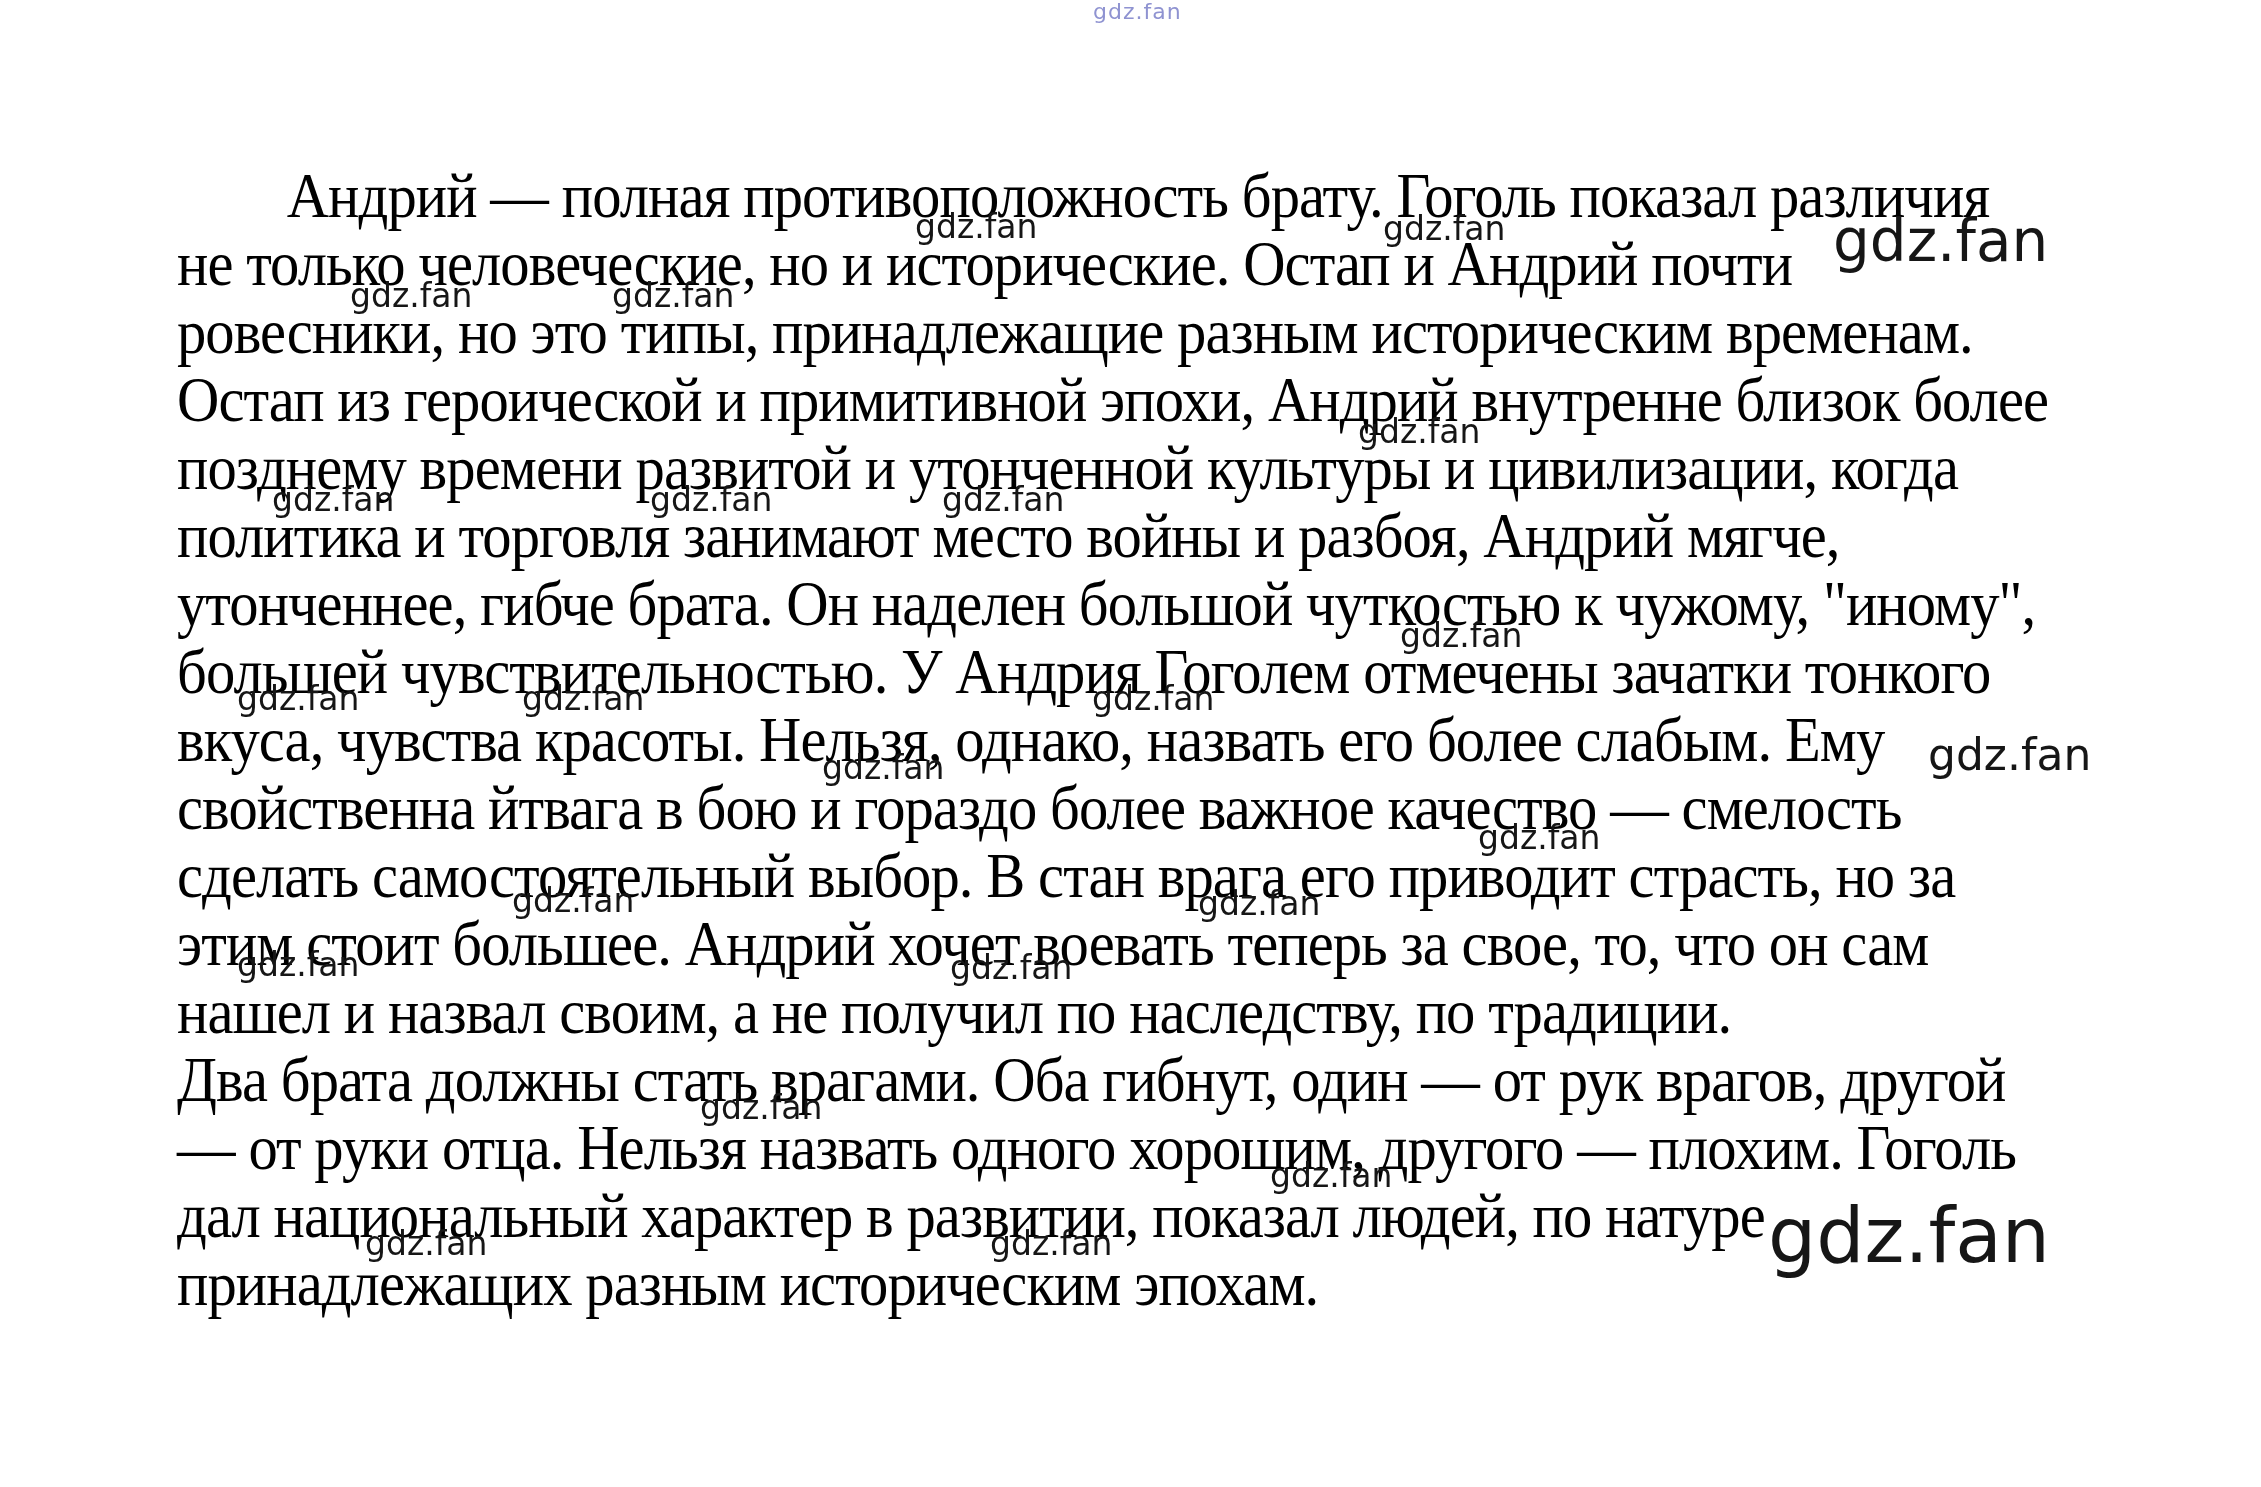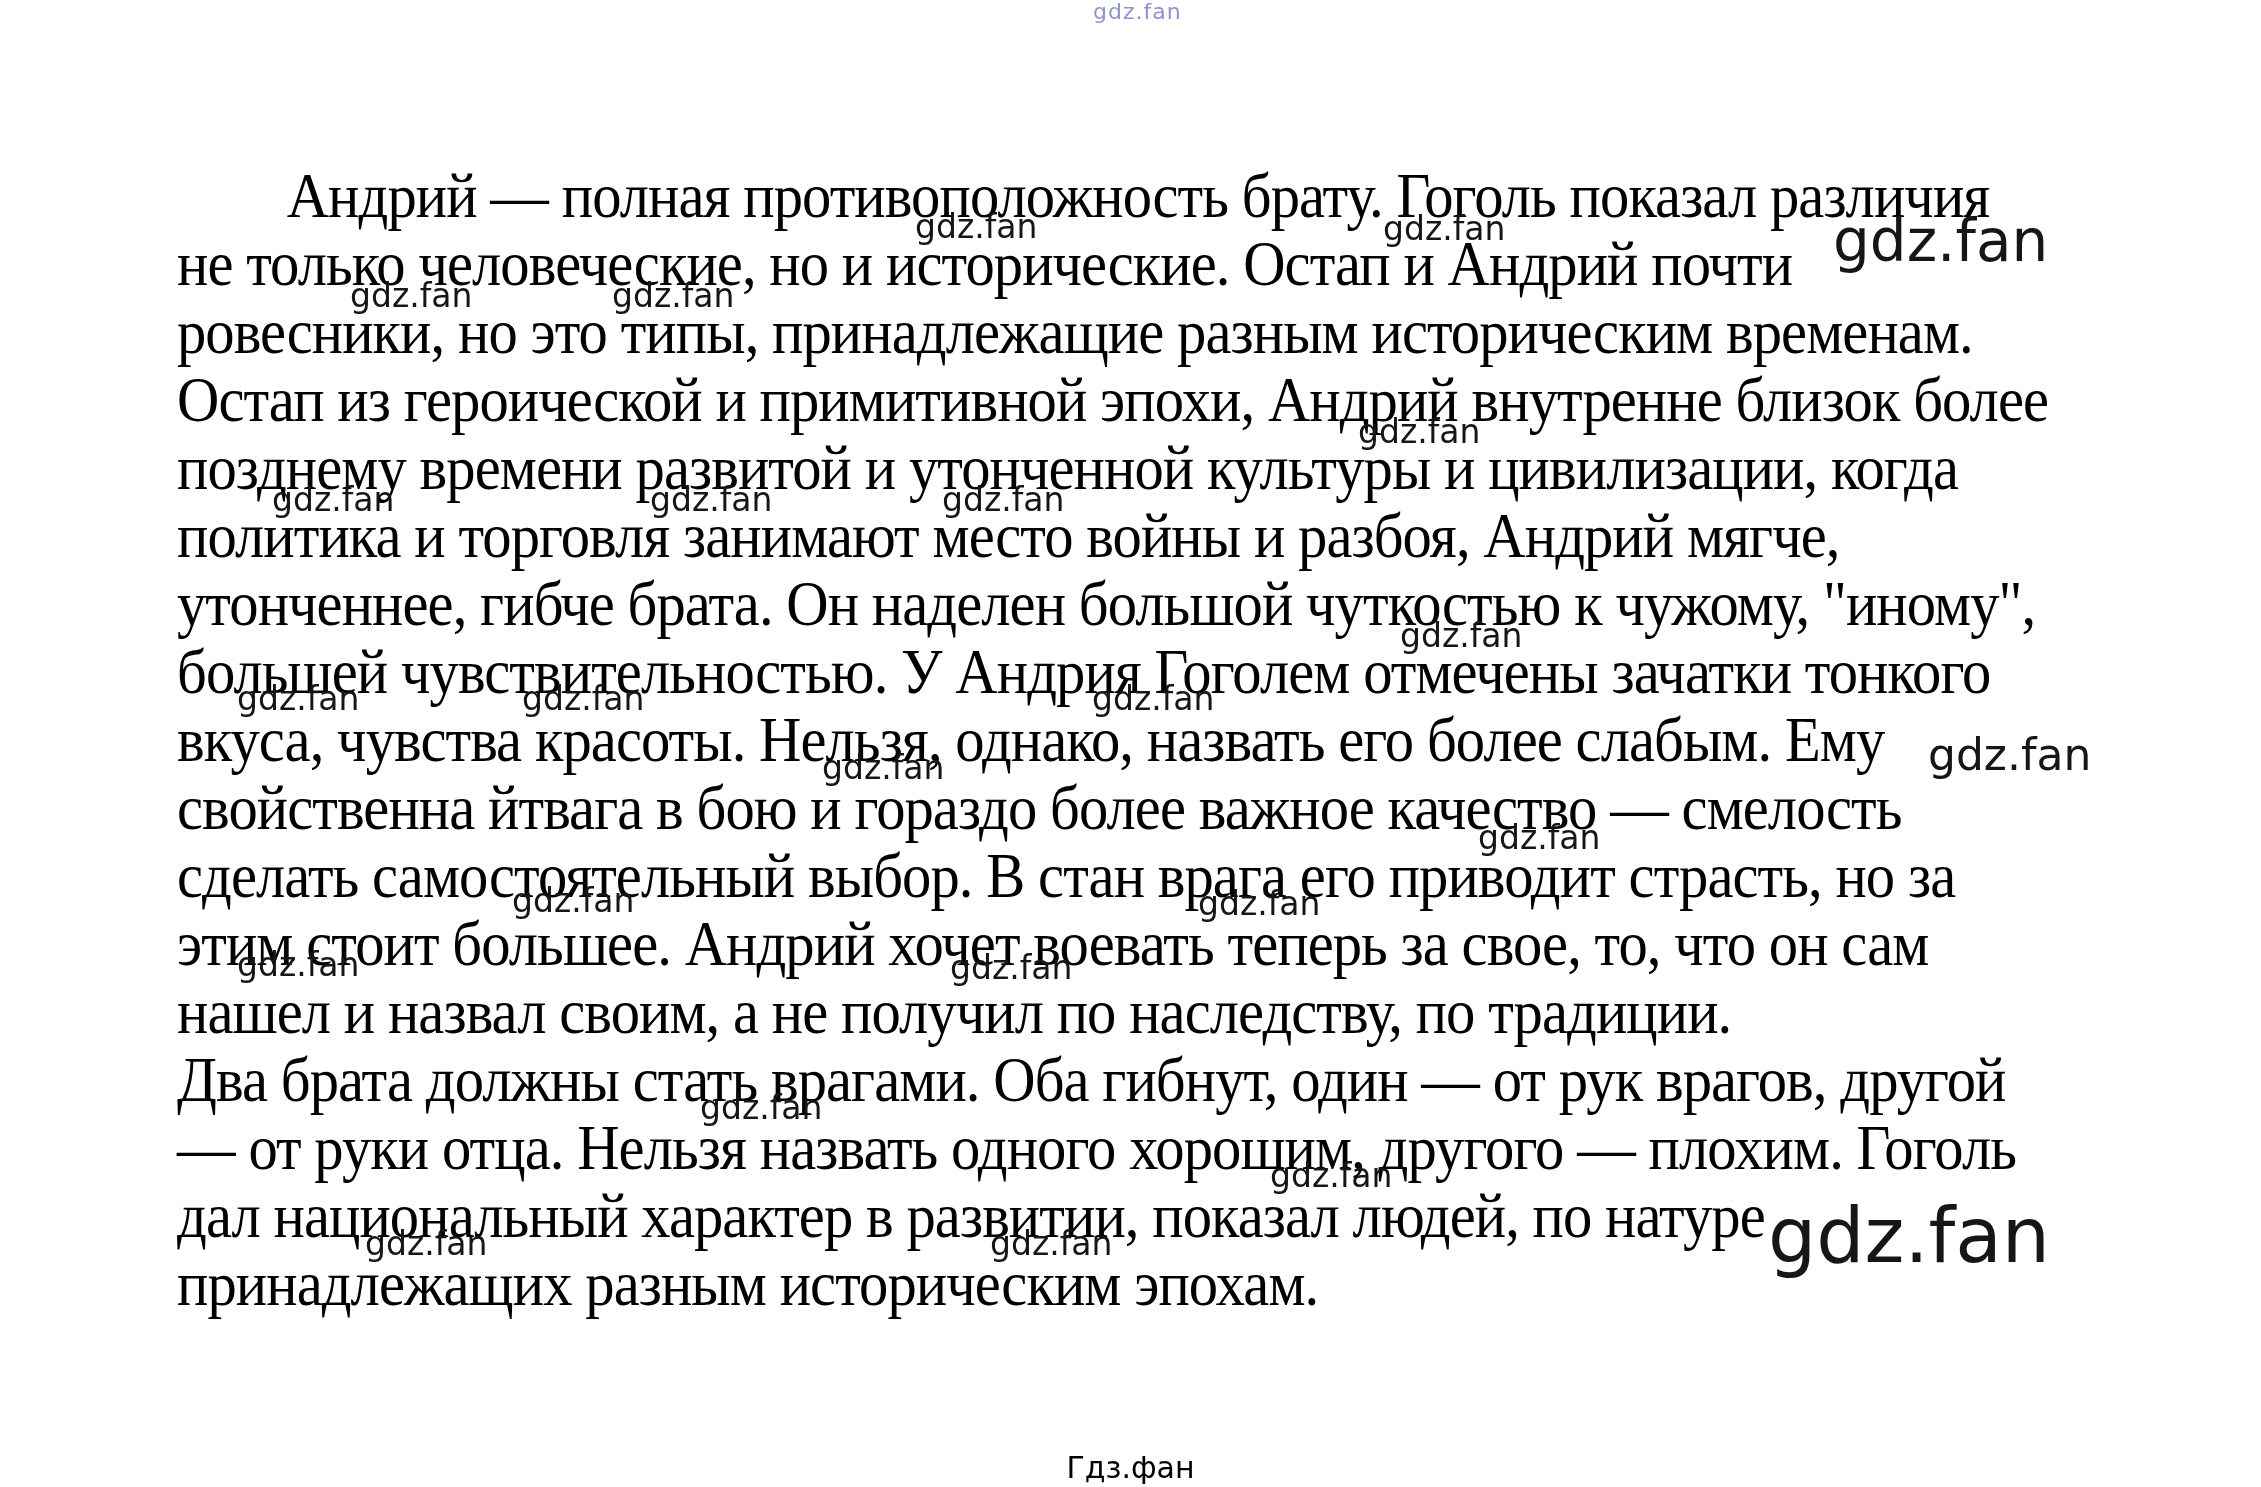--- a/index.html
+++ b/index.html
@@ -108,15 +108,14 @@
   <span class="wm" style="left:950px;  top:951px;">gdz.fan</span>
   <span class="wm" style="left:700px;  top:1091px;">gdz.fan</span>
   <span class="wm" style="left:1270px; top:1159px;">gdz.fan</span>
   <span class="wm" style="left:365px;  top:1227px;">gdz.fan</span>
   <span class="wm" style="left:990px;  top:1227px;">gdz.fan</span>
 
   <span class="wm med" style="left:1928px; top:733px;">gdz.fan</span>
   <span class="wm big" style="left:1833px; top:212px;">gdz.fan</span>
   <span class="wm huge" style="left:1768px; top:1198px;">gdz.fan</span>
 
-  <div class="footer">Гдз.фан</div>
 
 </div>
 
 </body></html>

